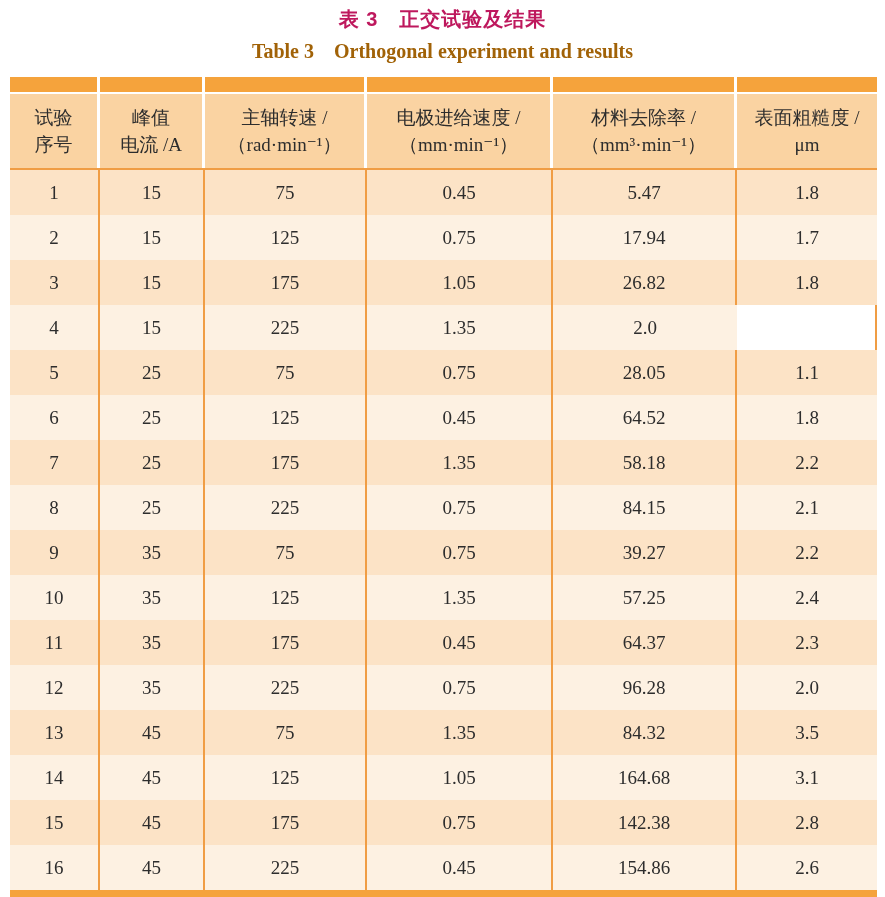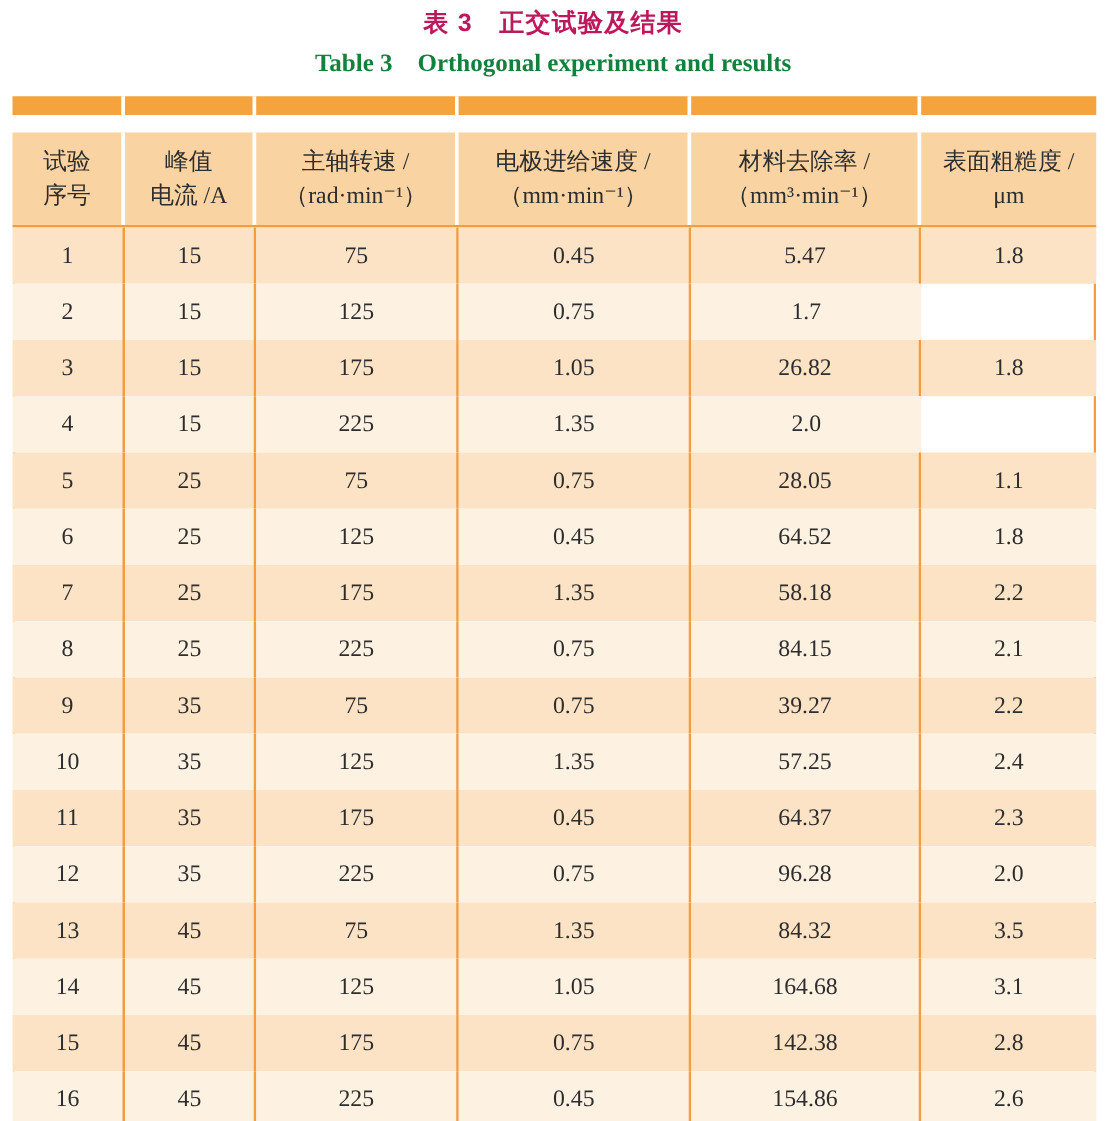--- a/index.html
+++ b/index.html
@@ -27,21 +27,21 @@
     white-space: pre;
     letter-spacing: 1px;
   }
   .title-en {
     margin-top: 7px;
     text-align: center;
     font-family: "Liberation Serif", "DejaVu Serif", serif;
     font-weight: bold;
     font-size: 20px;
     line-height: 24px;
-    color: #15803d;
+    color: #a16207;
     white-space: pre;
   }
   .ot {
     margin: 14px 0 0 10px;
     width: 867px;
   }
   .grid6 {
     display: grid;
     grid-template-columns: 90px 105px 162px 186px 184px 140px;
   }
@@ -49,21 +49,21 @@
   .band-cell {
     height: 15px;
     background: #f5a33c;
     box-sizing: border-box;
   }
   .band-cell:not(:last-child) {
     border-right: 3px solid #ffffff;
   }
   
   .hdr {
-    margin-top: 14px;
+    margin-top: 2px;
     border-bottom: 2px solid #f09d44;
   }
   .hcell {
     box-sizing: border-box;
     height: 74px;
     background: #fad3a2;
     display: flex;
     flex-direction: column;
     align-items: center;
     justify-content: center;
@@ -152,20 +152,21 @@
           <div class="tcell">75</div>
           <div class="tcell">0.45</div>
           <div class="tcell">5.47</div>
           <div class="tcell">1.8</div>
         </div>
         <div class="grid6 trow even">
           <div class="tcell">2</div>
           <div class="tcell">15</div>
           <div class="tcell">125</div>
           <div class="tcell">0.75</div>
+          <div class="tcell">17.94</div>
           <div class="tcell">1.7</div>
         </div>
         <div class="grid6 trow odd">
           <div class="tcell">3</div>
           <div class="tcell">15</div>
           <div class="tcell">175</div>
           <div class="tcell">1.05</div>
           <div class="tcell">26.82</div>
           <div class="tcell">1.8</div>
         </div>

